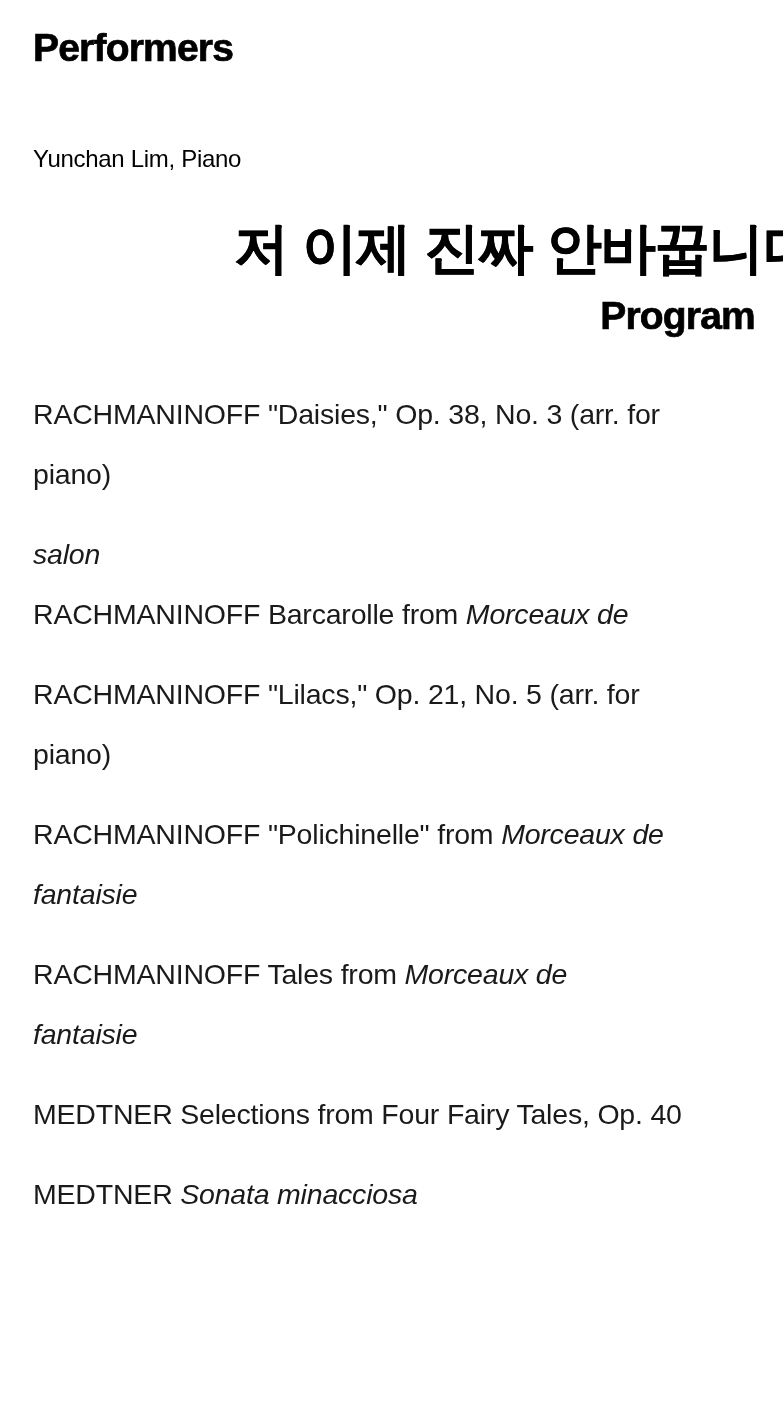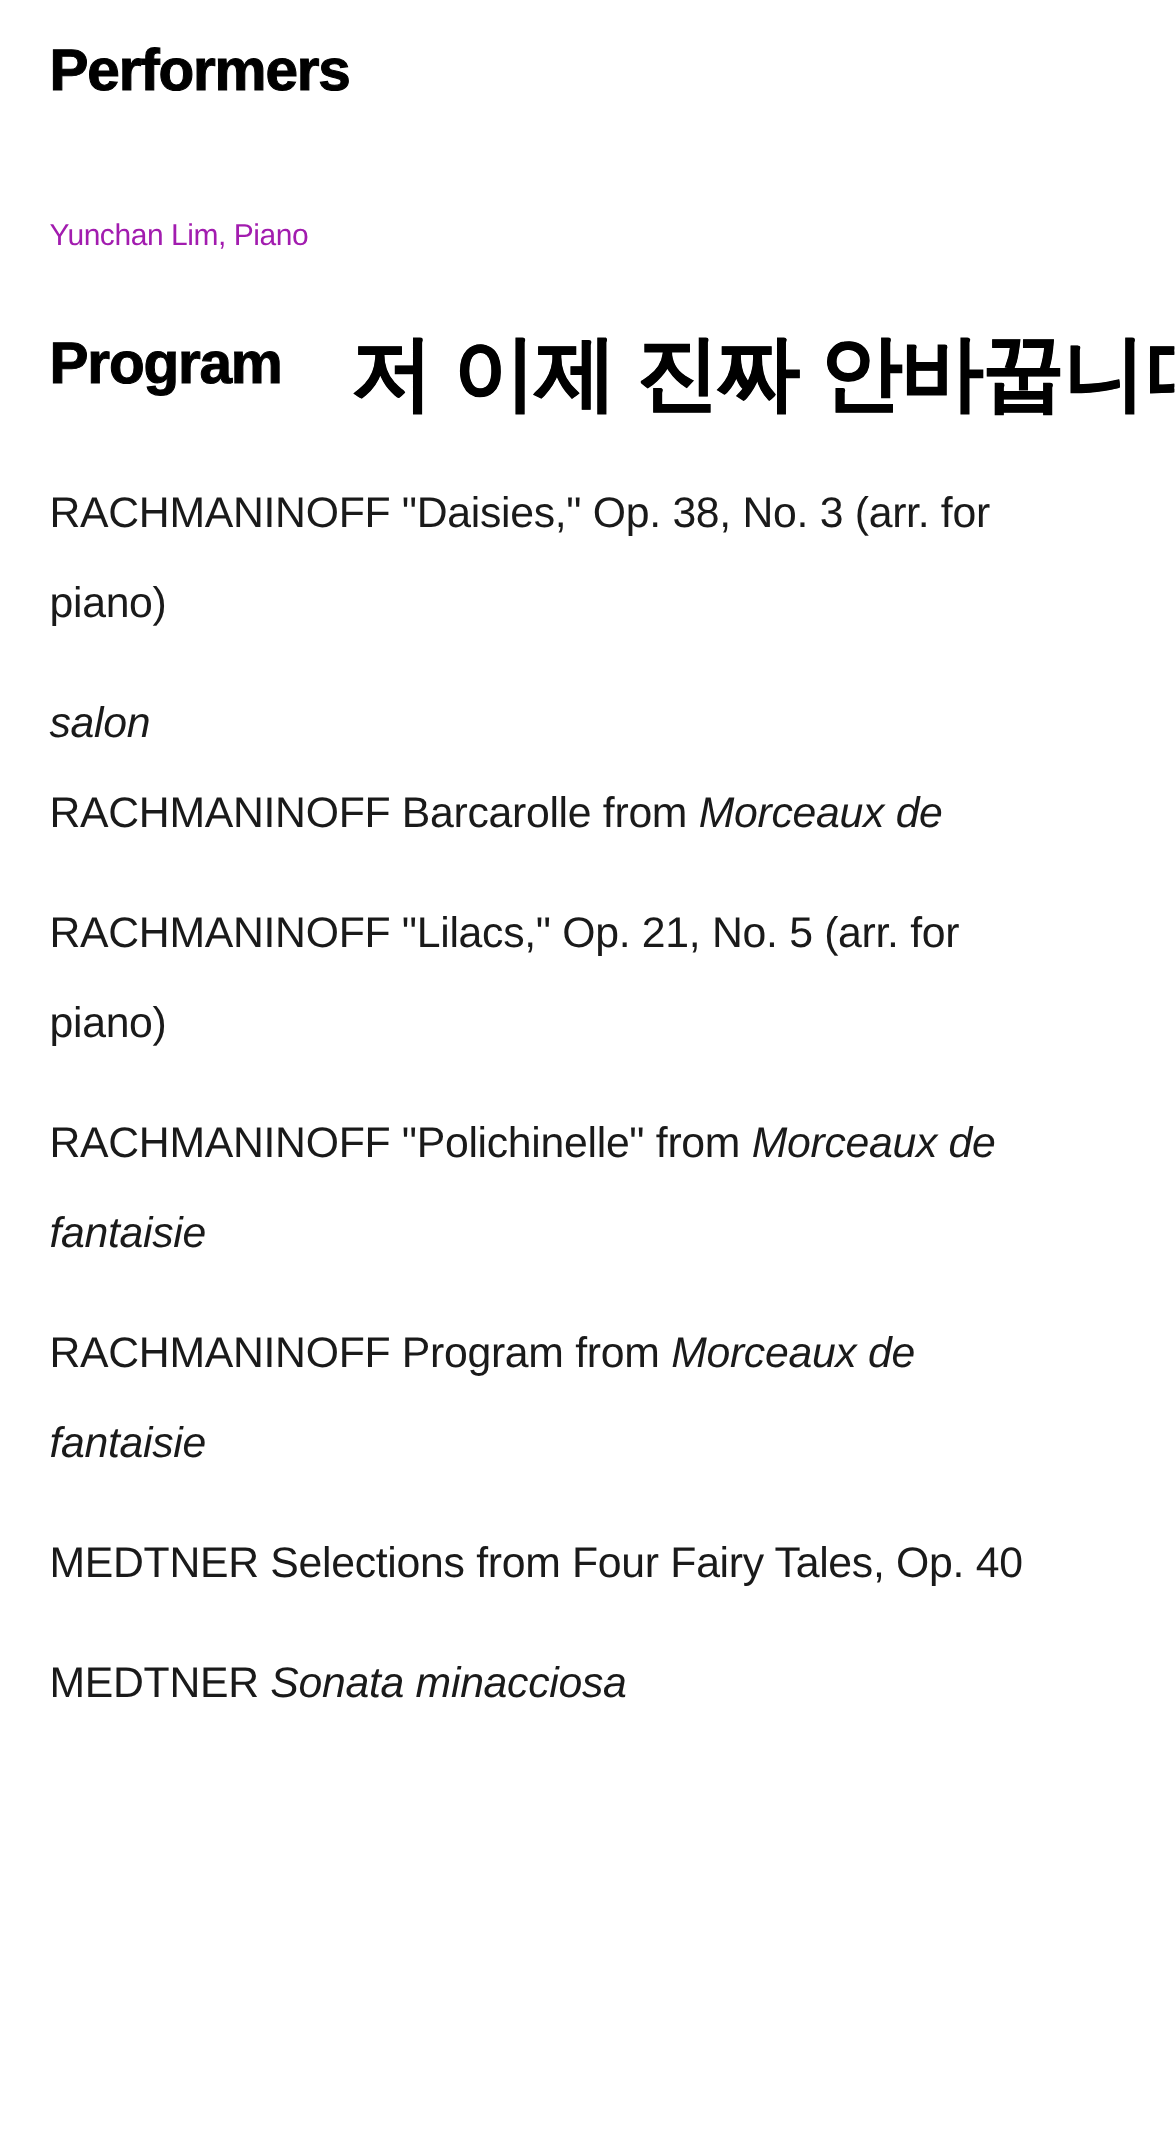--- a/index.html
+++ b/index.html
@@ -22,27 +22,28 @@
     font-size: 39px;
     font-weight: 800;
     letter-spacing: -0.8px;
     line-height: 1.15;
     margin: 0;
     color: #000000;
     -webkit-text-stroke: 0.7px #000000;
   }
   .performer-name {
     margin: 74px 0 0 0;
-    font-size: 20px;
+    font-size: 24px;
     line-height: 1.2;
     letter-spacing: -0.3px;
-    color: #a21caf;
+    color: #000000;
   }
   .program-heading-row {
-    margin-top: 52px;
+    margin-top: 120px;
+    text-align: right;
   }
   .korean-overlay {
     position: absolute;
     left: 234px;
     top: 212px;
     font-size: 55px;
     font-weight: 700;
     letter-spacing: -1px;
     white-space: nowrap;
     color: #000000;
@@ -92,21 +93,21 @@
       </div>
       <div class="program-item">
         <div class="program-line"><span>RACHMANINOFF "Lilacs," Op. 21, No. 5 (arr. for</span></div>
         <div class="program-line"><span>piano)</span></div>
       </div>
       <div class="program-item">
         <div class="program-line"><span>RACHMANINOFF "Polichinelle" from </span><em>Morceaux de</em></div>
         <div class="program-line"><em>fantaisie</em></div>
       </div>
       <div class="program-item">
-        <div class="program-line"><span>RACHMANINOFF Program from </span><em>Morceaux de</em></div>
+        <div class="program-line"><span>RACHMANINOFF Tales from </span><em>Morceaux de</em></div>
         <div class="program-line"><em>fantaisie</em></div>
       </div>
       <div class="program-item">
         <div class="program-line"><span>MEDTNER Selections from Four Fairy Tales, Op. 40</span></div>
       </div>
       <div class="program-item">
         <div class="program-line"><span>MEDTNER </span><em>Sonata minacciosa</em></div>
       </div>
     </div>
 

